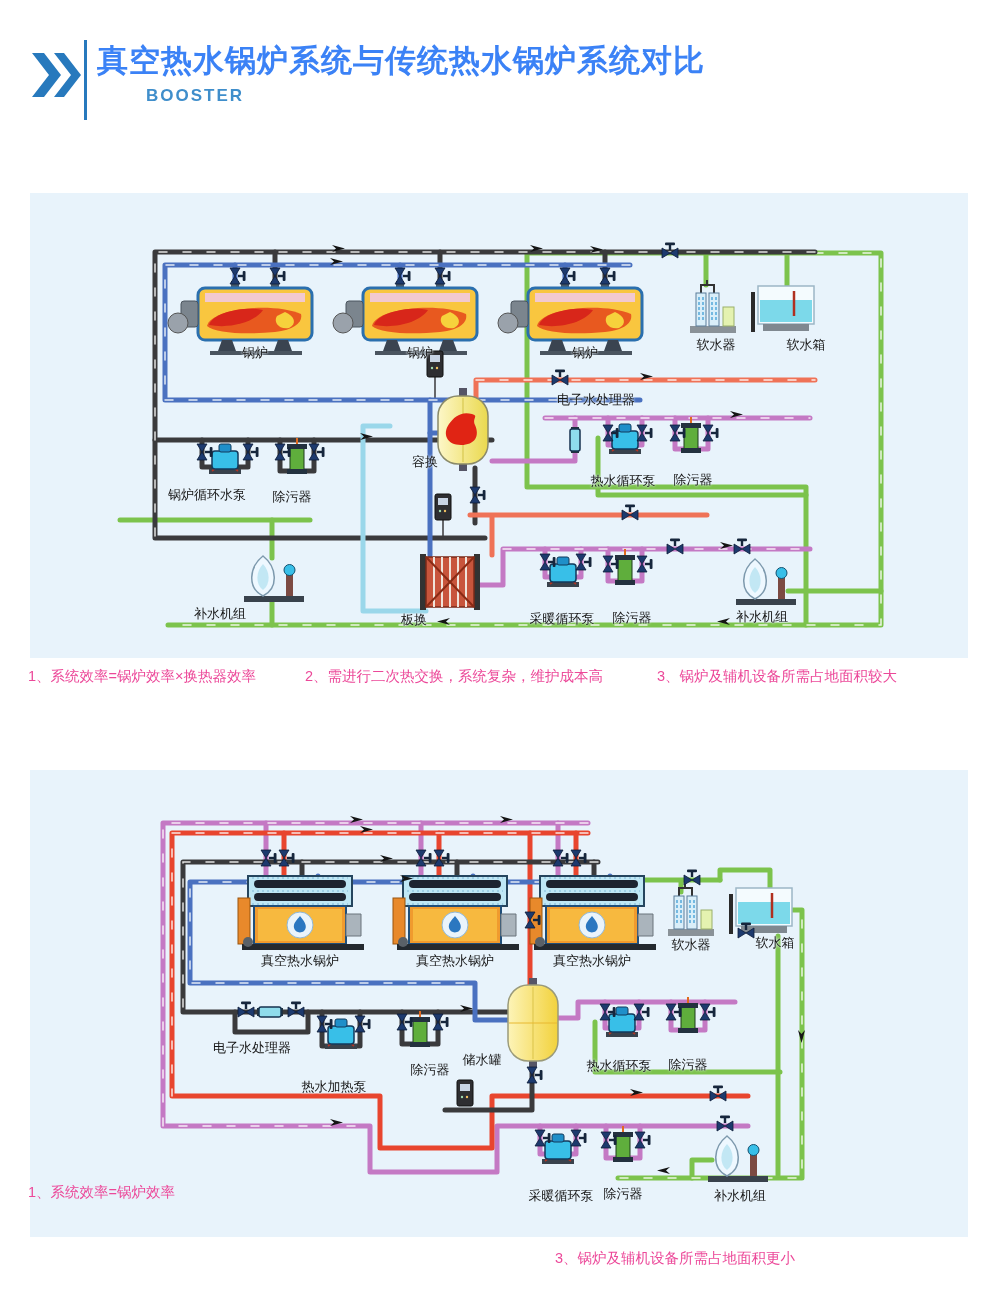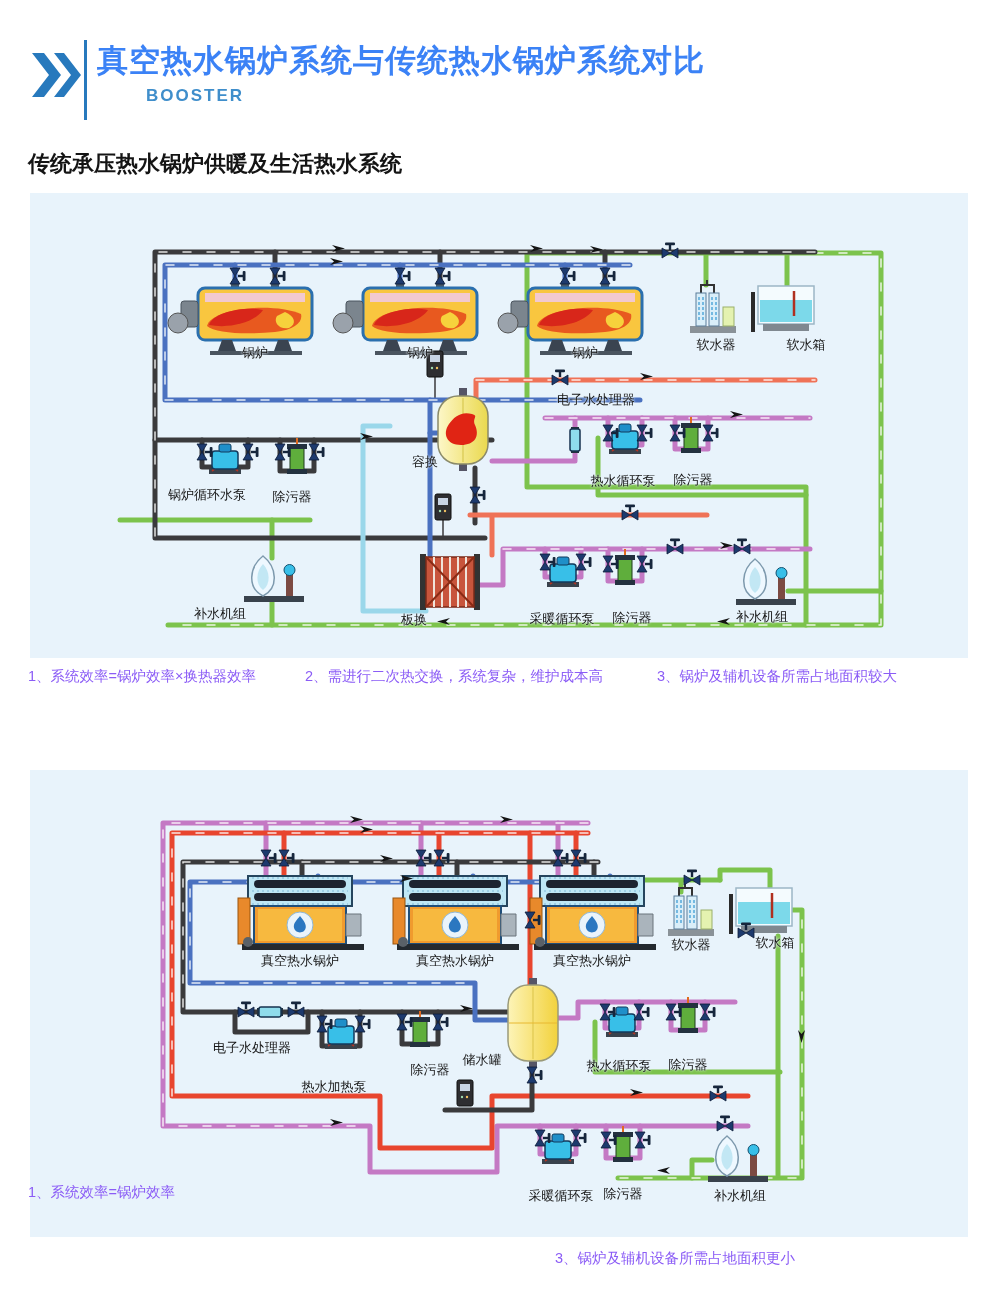--- a/index.html
+++ b/index.html
@@ -9,42 +9,41 @@
   .logo-chevrons{position:absolute;left:30px;top:52px;}
   .divider{position:absolute;left:84px;top:40px;width:3px;height:80px;background:#2779bd;}
   .main-title{position:absolute;left:97px;top:40px;font-size:31px;font-weight:bold;color:#3b82f6;
               letter-spacing:1px;white-space:nowrap;}
   .brand{position:absolute;left:98px;top:86px;font-size:17px;font-weight:600;color:#3f8ecb;letter-spacing:2px;margin-left:48px;}
   .sec-title{position:absolute;left:28px;font-size:22px;font-weight:bold;color:#141414;white-space:nowrap;}
   .panel{position:absolute;left:30px;width:938px;background:#e8f3fb;}
   .panel svg{position:absolute;left:0;top:0;}
   .dlabel{position:absolute;transform:translateX(-50%);font:13px/1.15 "Liberation Serif",serif;color:#151515;
           white-space:nowrap;text-shadow:0 0 2px #e8f3fb,0 0 3px #e8f3fb;}
-  .note{position:absolute;font-size:14.5px;color:#8b5cf6;white-space:nowrap;}
+  .note{position:absolute;font-size:14.5px;color:#ec4899;white-space:nowrap;}
   
   .pipe{fill:none;stroke-width:5;stroke-linecap:round;stroke-linejoin:round;}
   .thin{fill:none;stroke:#3a3a3c;stroke-width:1.5;}
   .pk{stroke:#3a3a3c}.pb{stroke:#4a71c0}.pr{stroke:#ef7257}.pr2{stroke:#e8452e}
   .pg{stroke:#7cc34c}.pp{stroke:#c479c4}.pc{stroke:#9ad7ea}
   .hl{fill:none;stroke:#fff;stroke-width:1.5;stroke-dasharray:8 16;opacity:.85;stroke-linecap:round;}
 </style>
 </head>
 <body>
 
 <div id="page">
 
   <svg class="logo-chevrons" width="52" height="46" viewBox="0 0 52 46">
     <path d="M2,1 L14,1 L31,23 L14,45 L2,45 L19,23 Z" fill="#2779bd"></path>
     <path d="M24,1 L34,1 L51,23 L34,45 L24,45 L41,23 Z" fill="#2779bd"></path>
   </svg>
   <div class="divider"></div>
   <h1 class="main-title" style="margin:0">真空热水锅炉系统与传统热水锅炉系统对比</h1>
   <div class="brand">BOOSTER</div>
 
-  <div class="sec-title" style="top:149px">传统承压热水锅炉供暖及生活热水系统</div>
 
   <div class="panel" style="top:193px;height:465px">
     <svg width="938" height="465" viewBox="0 0 938 465">
       <defs>
         <linearGradient id="gy1" x1="0" y1="0" x2="1" y2="0">
           <stop offset="0" stop-color="#fdf7c8"></stop>
             <stop offset="1" stop-color="#ead94e"></stop>
         </linearGradient>
         <g id="vlv">
             <path d="M-8,-5 L0,0 L-8,5 Z M8,-5 L0,0 L8,5 Z" fill="#1d3a6e" stroke="#0c1c38" stroke-width="0.8"></path>

